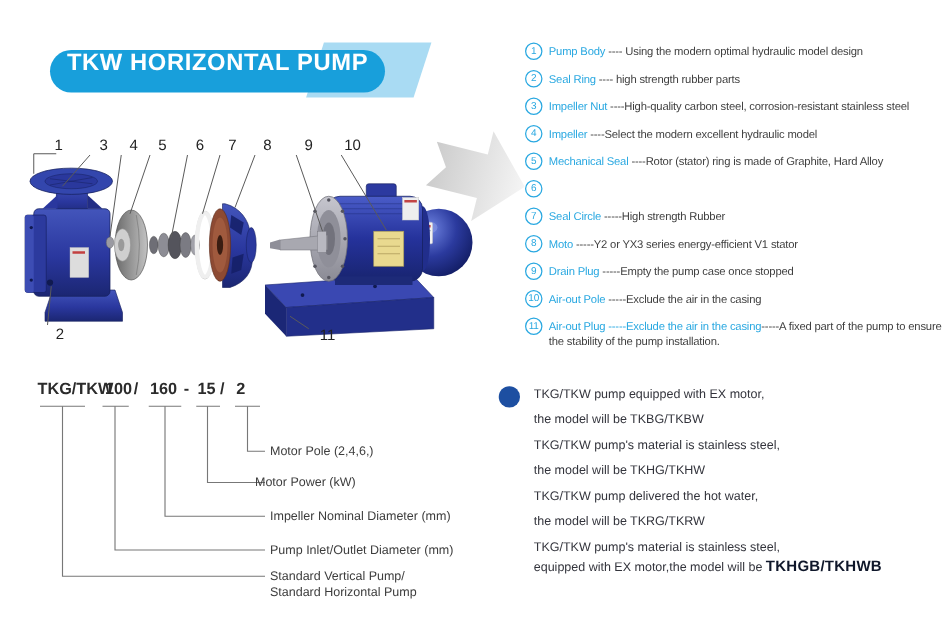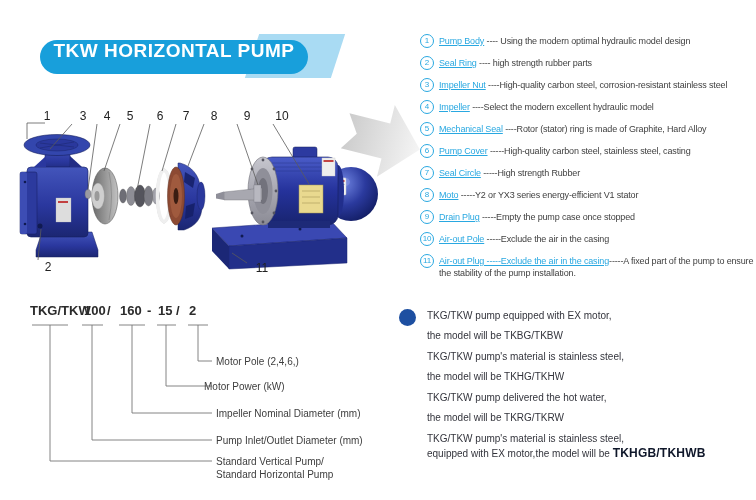--- a/index.html
+++ b/index.html
@@ -12,21 +12,21 @@
   .banner-pill span{color:#ffffff;font-size:19px;font-weight:bold;letter-spacing:.5px;}
 
   
   .pump-svg{position:absolute;left:10px;top:95px;width:425px;height:205px;}
   .pn{position:absolute;font-size:12px;color:#222;transform:translateX(-50%);}
 
   
   .parts-list{position:absolute;left:420px;top:35px;width:336px;}
   .part-item{display:flex;align-items:flex-start;margin-bottom:9px;font-size:9px;letter-spacing:-0.15px;line-height:12px;color:#3f3f3f;}
   .badge{flex:0 0 auto;width:12px;height:12px;margin-right:5px;border:1px solid #29A8E1;border-radius:50%;color:#29A8E1;font-size:8px;display:flex;align-items:center;justify-content:center;margin-top:-1px;}
-  .pname{color:#29A8E1;text-decoration:underline;}
+  .pname{color:#29A8E1;}
   .pdesc{color:#3f3f3f;}
 
   
   .model-seg{position:absolute;top:303px;font-size:13px;font-weight:bold;color:#2b2b2b;}
   .mc-lines{position:absolute;left:0;top:318px;width:380px;height:170px;}
   .mc-label{position:absolute;font-size:10px;color:#3d3d3d;line-height:13px;}
 
   
   .note-dot{position:absolute;left:399px;top:309px;width:17px;height:17px;border-radius:50%;background:#1D4FA1;}
   .notes{position:absolute;left:427px;top:306px;width:326px;font-size:10px;color:#33343c;}
@@ -223,21 +223,20 @@
     <div class="part-item">
         <span class="badge">4</span>
         <span><span class="pname">Impeller</span><span class="pdesc"> ----Select the modern excellent hydraulic model</span></span>
       </div>
     <div class="part-item">
         <span class="badge">5</span>
         <span><span class="pname">Mechanical Seal</span><span class="pdesc"> ----Rotor (stator) ring is made of Graphite, Hard Alloy</span></span>
       </div>
     <div class="part-item">
         <span class="badge">6</span>
-        <span><span class="pname">Pump Cover</span><span class="pdesc"> -----High-quality carbon steel, stainless steel, casting</span></span>
       </div>
     <div class="part-item">
         <span class="badge">7</span>
         <span><span class="pname">Seal Circle</span><span class="pdesc"> -----High strength Rubber</span></span>
       </div>
     <div class="part-item">
         <span class="badge">8</span>
         <span><span class="pname">Moto</span><span class="pdesc"> -----Y2 or YX3 series energy-efficient V1 stator</span></span>
       </div>
     <div class="part-item">

